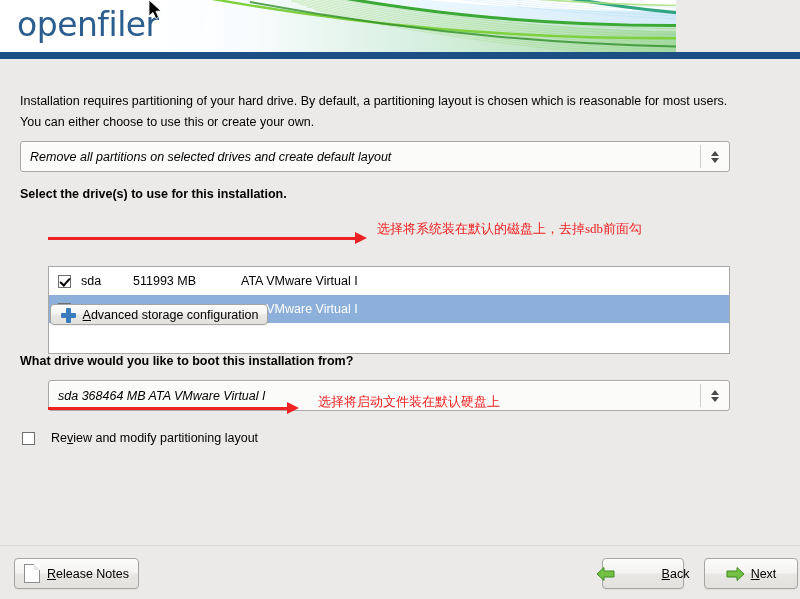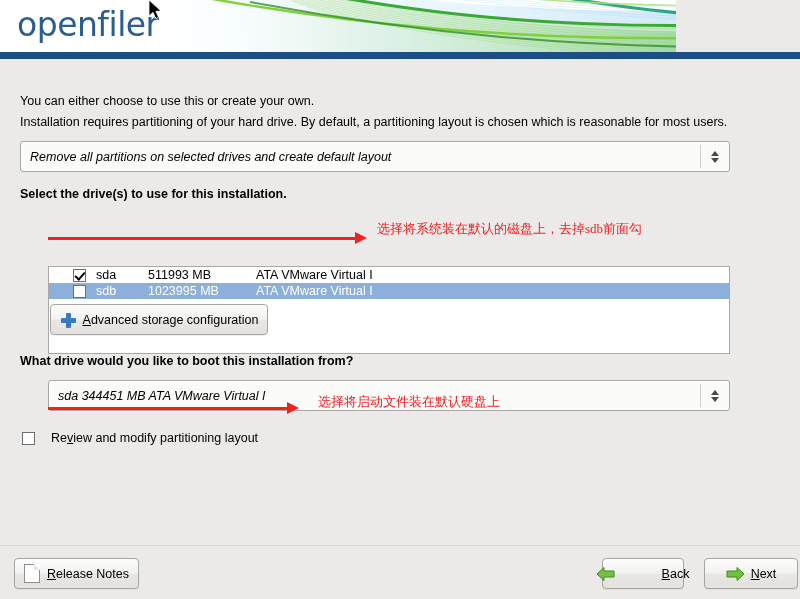--- a/index.html
+++ b/index.html
@@ -136,25 +136,24 @@
     top: 207px;
     width: 682px;
     height: 88px;
     background: #ffffff;
     border: 1px solid #a9a8a6;
     box-sizing: border-box;
     overflow: hidden;
   }
   .drive-row {
     position: relative;
-    height: 16px;
+    height: 28px;
     display: flex;
     align-items: center;
     box-sizing: border-box;
-    padding-left: 15px;
   }
   .drive-row.selected {
     background: #8cb0d9;
     color: #ffffff;
   }
   .cb {
     width: 13px;
     height: 13px;
     border: 1px solid #6f6f6f;
     background: #ffffff;
@@ -349,22 +348,22 @@
   <div id="logo">openfiler</div>
   <svg id="cursor" width="16" height="22" viewBox="0 0 16 22">
     <polygon points="1,0 1,16 5,12.4 7.8,18.6 10.6,17.3 7.9,11.3 13,11" fill="#000000" stroke="#ffffff" stroke-width="0.8"></polygon>
   </svg>
 </div>
 <div id="blue-bar"></div>
 
 <div id="content">
 
   <div class="intro-text">
+    <div>Installation requires partitioning of your hard drive.  By default, a partitioning layout is chosen which is reasonable for most users.</div>
     <div>You can either choose to use this or create your own.</div>
-    <div>Installation requires partitioning of your hard drive.  By default, a partitioning layout is chosen which is reasonable for most users.</div>
   </div>
 
   <div class="combo" id="partition-combo" style="left:20px; top:82px; width:710px; height:31px;">
     <div class="combo-text">Remove all partitions on selected drives and create default layout</div>
     <div class="combo-sep"></div>
     <div class="combo-arrows">
       <span class="arrow-up"></span>
       <span class="arrow-dn"></span>
     </div>
   </div>
@@ -382,29 +381,29 @@
       <span class="cb"></span>
       <span class="col-dev">sdb</span>
       <span class="col-size">1023995 MB</span>
       <span class="col-model">ATA VMware Virtual I</span>
     </div>
   </div>
 
   <div class="red-arrow" style="left:48px; top:178px; width:308px;"></div>
   <div class="zh-note" style="left:377px; top:161px;">选择将系统装在默认的磁盘上，去掉sdb前面勾</div>
 
-  <div class="btn" style="left:50px; top:245px; width:218px; height:31px;">
+  <div class="btn" style="left:50px; top:245px; width:218px; height:21px;">
     <span class="plus-icon"></span>
     <span class="btn-label"><u>A</u><span>dvanced storage configuration</span></span>
   </div>
 
   <div class="section-label" style="left:20px; top:295px;">What drive would you like to boot this installation from?</div>
 
   <div class="combo" id="boot-combo" style="left:48px; top:321px; width:682px; height:31px;">
-    <div class="combo-text">sda   344451 MB ATA VMware Virtual I</div>
+    <div class="combo-text">sda   368464 MB ATA VMware Virtual I</div>
     <div class="combo-sep"></div>
     <div class="combo-arrows">
       <span class="arrow-up"></span>
       <span class="arrow-dn"></span>
     </div>
   </div>
 
   <div class="red-arrow" style="left:48px; top:348px; width:240px;"></div>
   <div class="zh-note" style="left:318px; top:334px;">选择将启动文件装在默认硬盘上</div>
 

